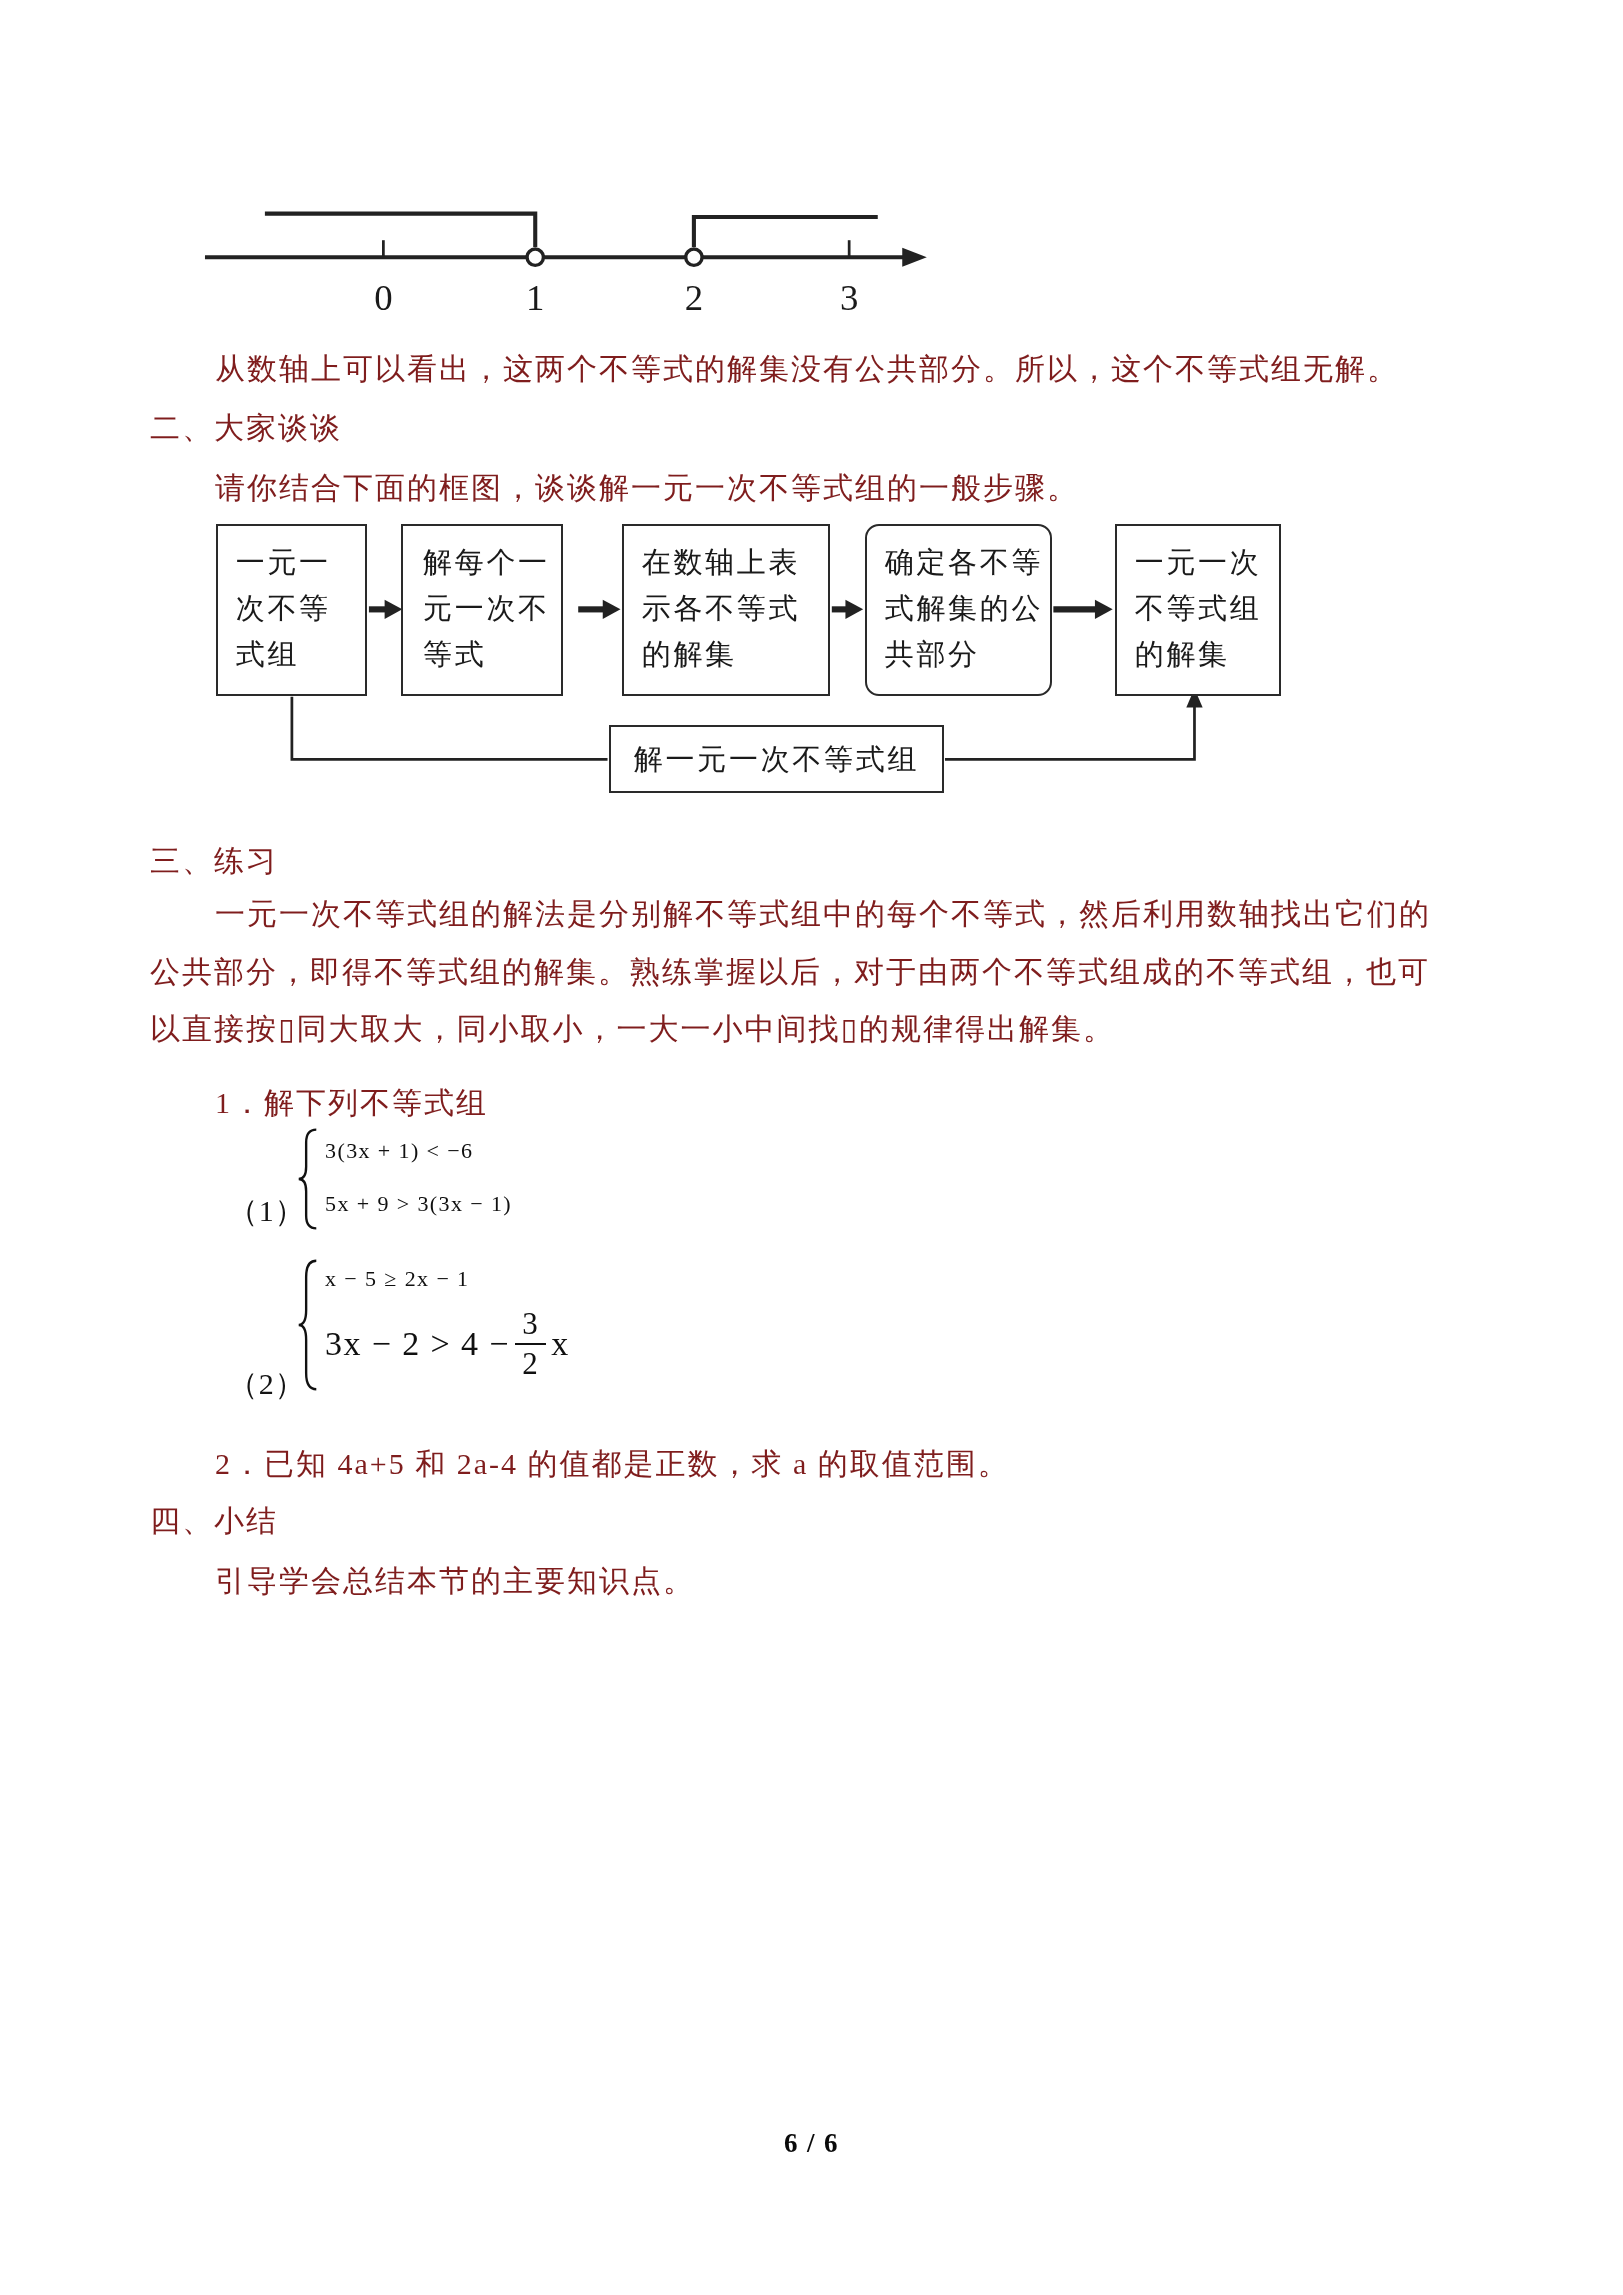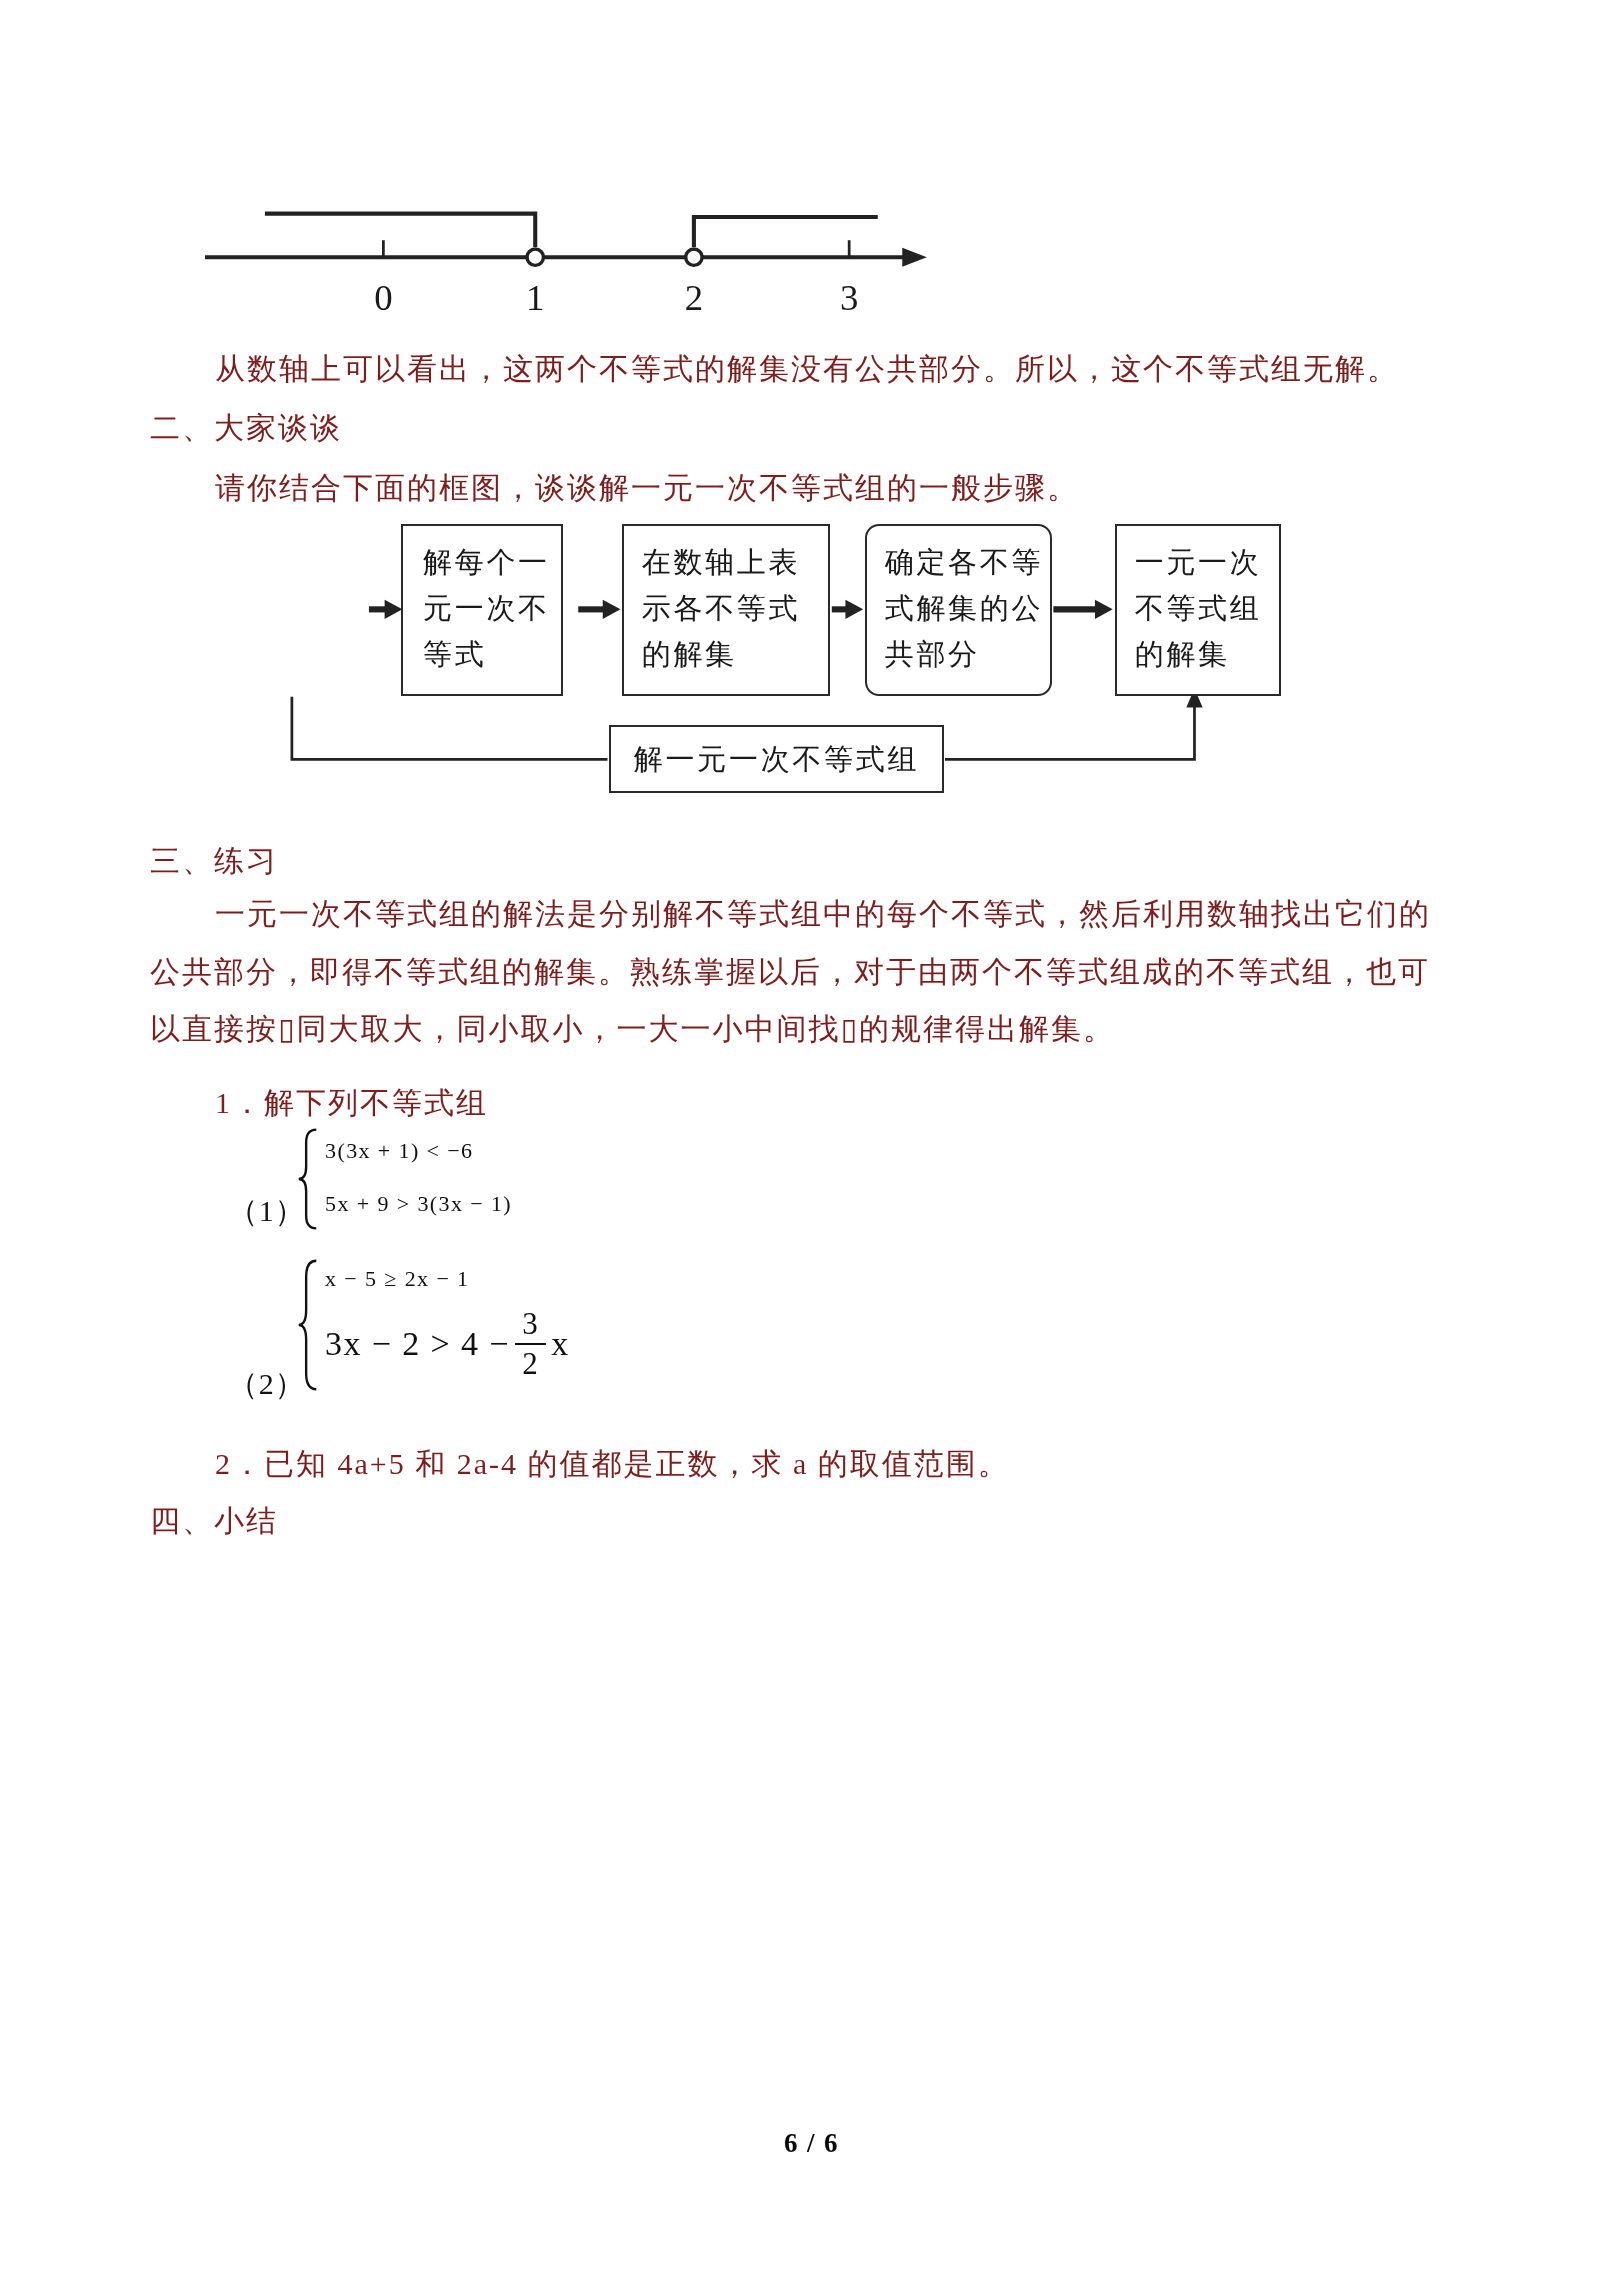--- a/index.html
+++ b/index.html
@@ -99,20 +99,23 @@
       <polygon points="604,120 604,148 630,134" fill="#222"></polygon>
       <line x1="940" y1="134" x2="964" y2="134" stroke="#222" stroke-width="9"></line>
       <polygon points="960,120 960,148 986,134" fill="#222"></polygon>
       <line x1="1265" y1="134" x2="1330" y2="134" stroke="#222" stroke-width="9"></line>
       <polygon points="1326,120 1326,148 1352,134" fill="#222"></polygon>
 
       <polyline points="148,262 148,354 611,354" fill="none" stroke="#222" stroke-width="4"></polyline>
       <polyline points="1106,354 1472,354 1472,268" fill="none" stroke="#222" stroke-width="4"></polyline>
       <polygon points="1460,278 1484,278 1472,250" fill="#222"></polygon>
     </svg>
+    <div class="fc-box" style="left:25px;   width:151px;">一元一
+次不等
+式组</div>
     <div class="fc-box" style="left:210px;  width:162px;padding-left:20px;">解每个一
 元一次不
 等式</div>
     <div class="fc-box" style="left:431px;  width:208px;">在数轴上表
 示各不等式
 的解集</div>
     <div class="fc-box" style="left:674px;  width:187px;border-radius:14px;">确定各不等
 式解集的公
 共部分</div>
     <div class="fc-box" style="left:924px; width:166px;">一元一次
@@ -151,17 +154,18 @@
           <span class="num">3</span>
           <span class="den">2</span>
         </span>
         <span>x</span>
       </div>
     </div>
   </div>
 
   <div class="txt" style="left:215px; top:1444px;">2．已知 4a+5 和 2a-4 的值都是正数，求 a 的取值范围。</div>
   <div class="txt" style="left:150px; top:1501px;">四、小结</div>
+  <div class="txt" style="left:215px; top:1561px;">引导学会总结本节的主要知识点。</div>
 
   <div class="footer">6 / 6</div>
 
 </div>
 
 
 </body></html>

